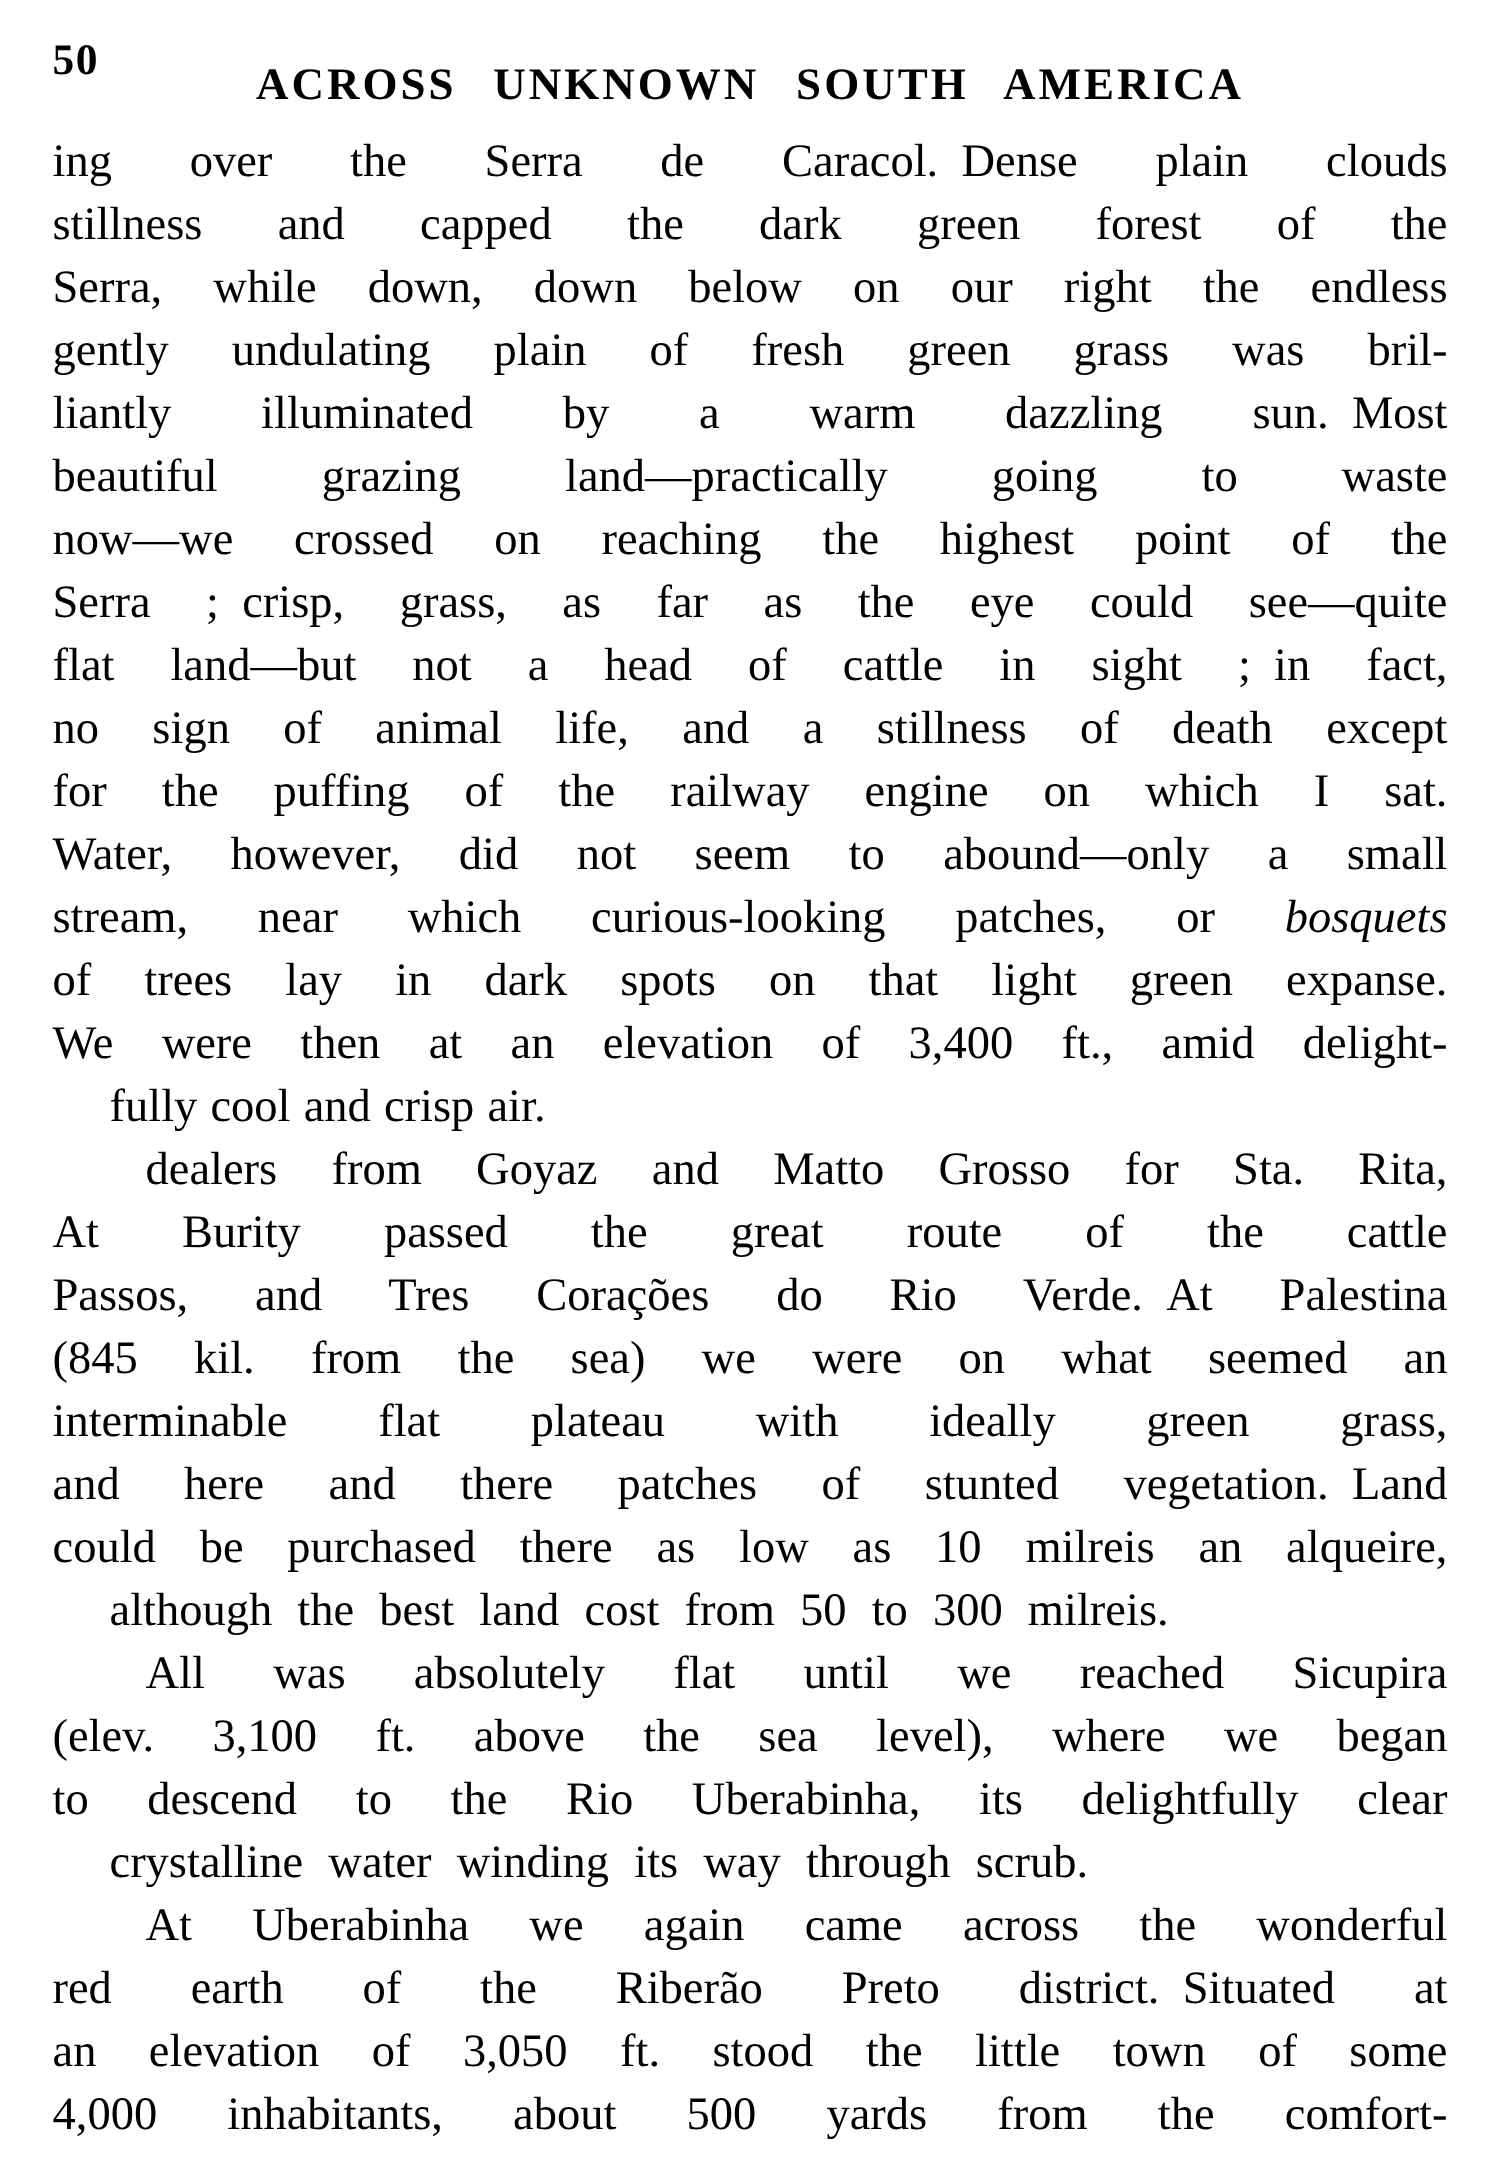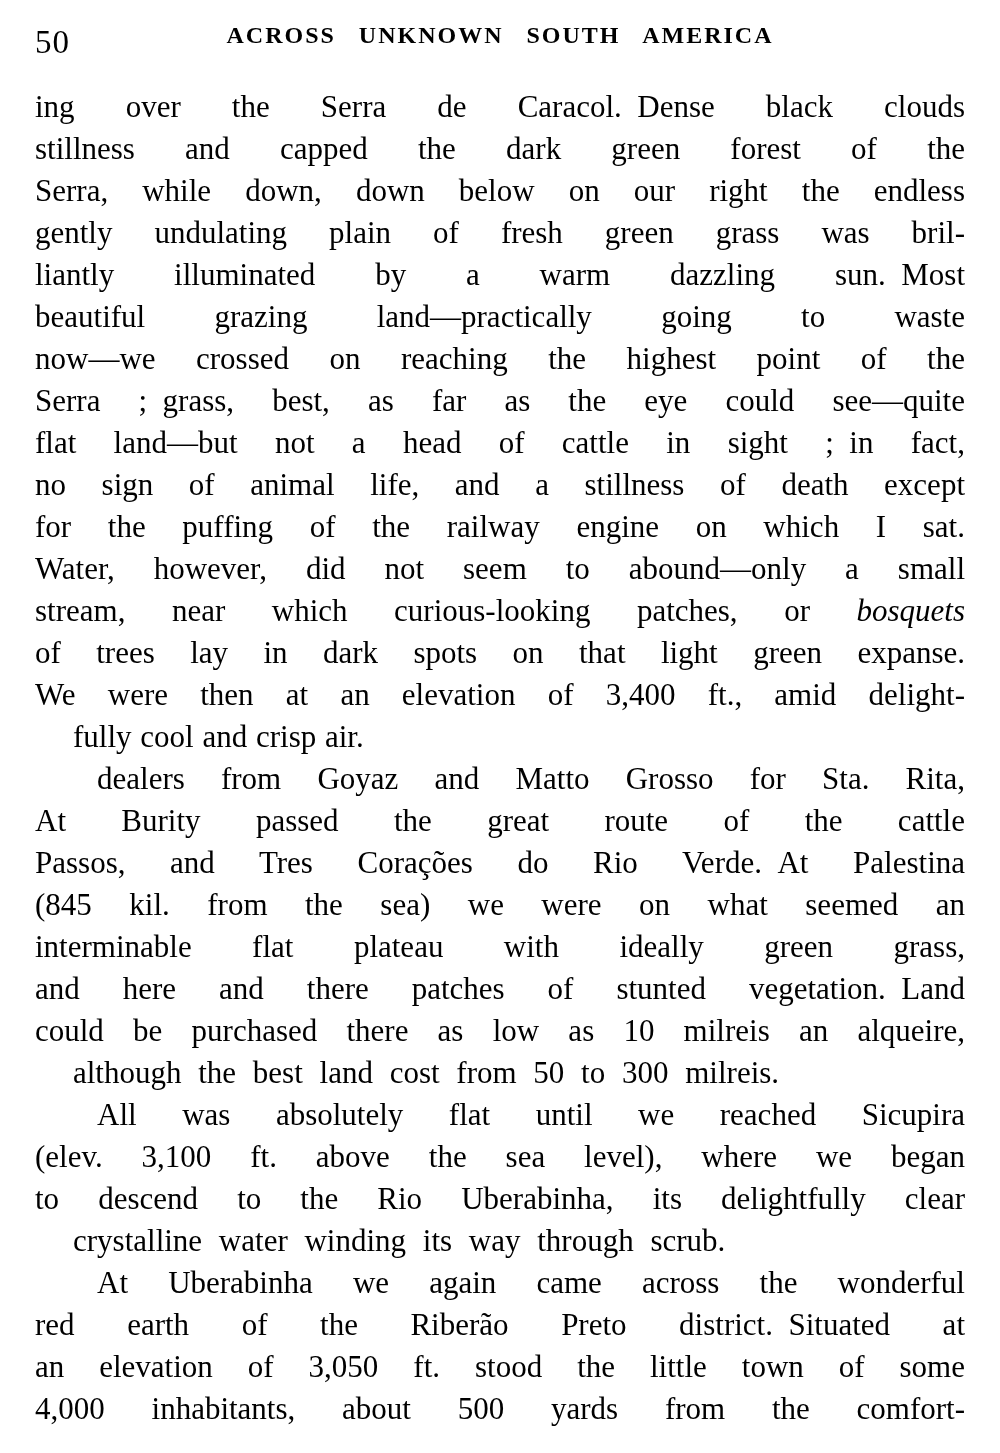--- a/index.html
+++ b/index.html
@@ -10,27 +10,28 @@
     color: #000000;
     overflow: hidden;
   }
   .page { position: relative; width: 1000px; height: 1453px; background: #ffffff; }
 
   .running-head {
     position: absolute; top: 20px; left: 35px; width: 930px; height: 46px;
   }
   .page-number {
     position: absolute; left: 0; top: 4px;
-    font-size: 33px; font-weight: normal; letter-spacing: 1px;
+    font-size: 29px; font-weight: bold; letter-spacing: 1px;
   }
   .running-title {
     text-align: center;
-    font-size: 24px; font-weight: bold;
+    font-size: 30px; font-weight: bold;
     letter-spacing: 2px; word-spacing: 15px;
     padding-top: 2px;
+    margin-top: 18px;
   }
 
   .body-text {
     position: absolute; top: 86px; left: 35px; width: 930px;
   }
   .para { margin: 0; padding: 0; }
   .line {
     font-size: 31px;
     line-height: 42px;
     text-align: justify;
@@ -48,28 +49,28 @@
 <div class="page">
 
   <div class="running-head">
     <div class="page-number">50</div>
     <div class="running-title">ACROSS UNKNOWN SOUTH AMERICA</div>
   </div>
 
   <div class="body-text">
 
     <div class="para">
-      <div class="line">ing over the Serra de Caracol. Dense black clouds</div>
+      <div class="line">ing over the Serra de Caracol. Dense plain clouds</div>
       <div class="line">stillness and capped the dark green forest of the</div>
       <div class="line">Serra, while down, down below on our right the endless</div>
       <div class="line">gently undulating plain of fresh green grass was bril-</div>
       <div class="line">liantly illuminated by a warm dazzling sun. Most</div>
       <div class="line">beautiful grazing land—practically going to waste</div>
       <div class="line">now—we crossed on reaching the highest point of the</div>
-      <div class="line">Serra ; grass, best, as far as the eye could see—quite</div>
+      <div class="line">Serra ; crisp, grass, as far as the eye could see—quite</div>
       <div class="line">flat land—but not a head of cattle in sight ; in fact,</div>
       <div class="line">no sign of animal life, and a stillness of death except</div>
       <div class="line">for the puffing of the railway engine on which I sat.</div>
       <div class="line">Water, however, did not seem to abound—only a small</div>
       <div class="line"><span>stream, near which curious-looking patches, or </span><em>bosquets</em></div>
       <div class="line">of trees lay in dark spots on that light green expanse.</div>
       <div class="line">We were then at an elevation of 3,400 ft., amid delight-</div>
       <div class="line lastline">fully cool and crisp air.</div>
     </div>
 

